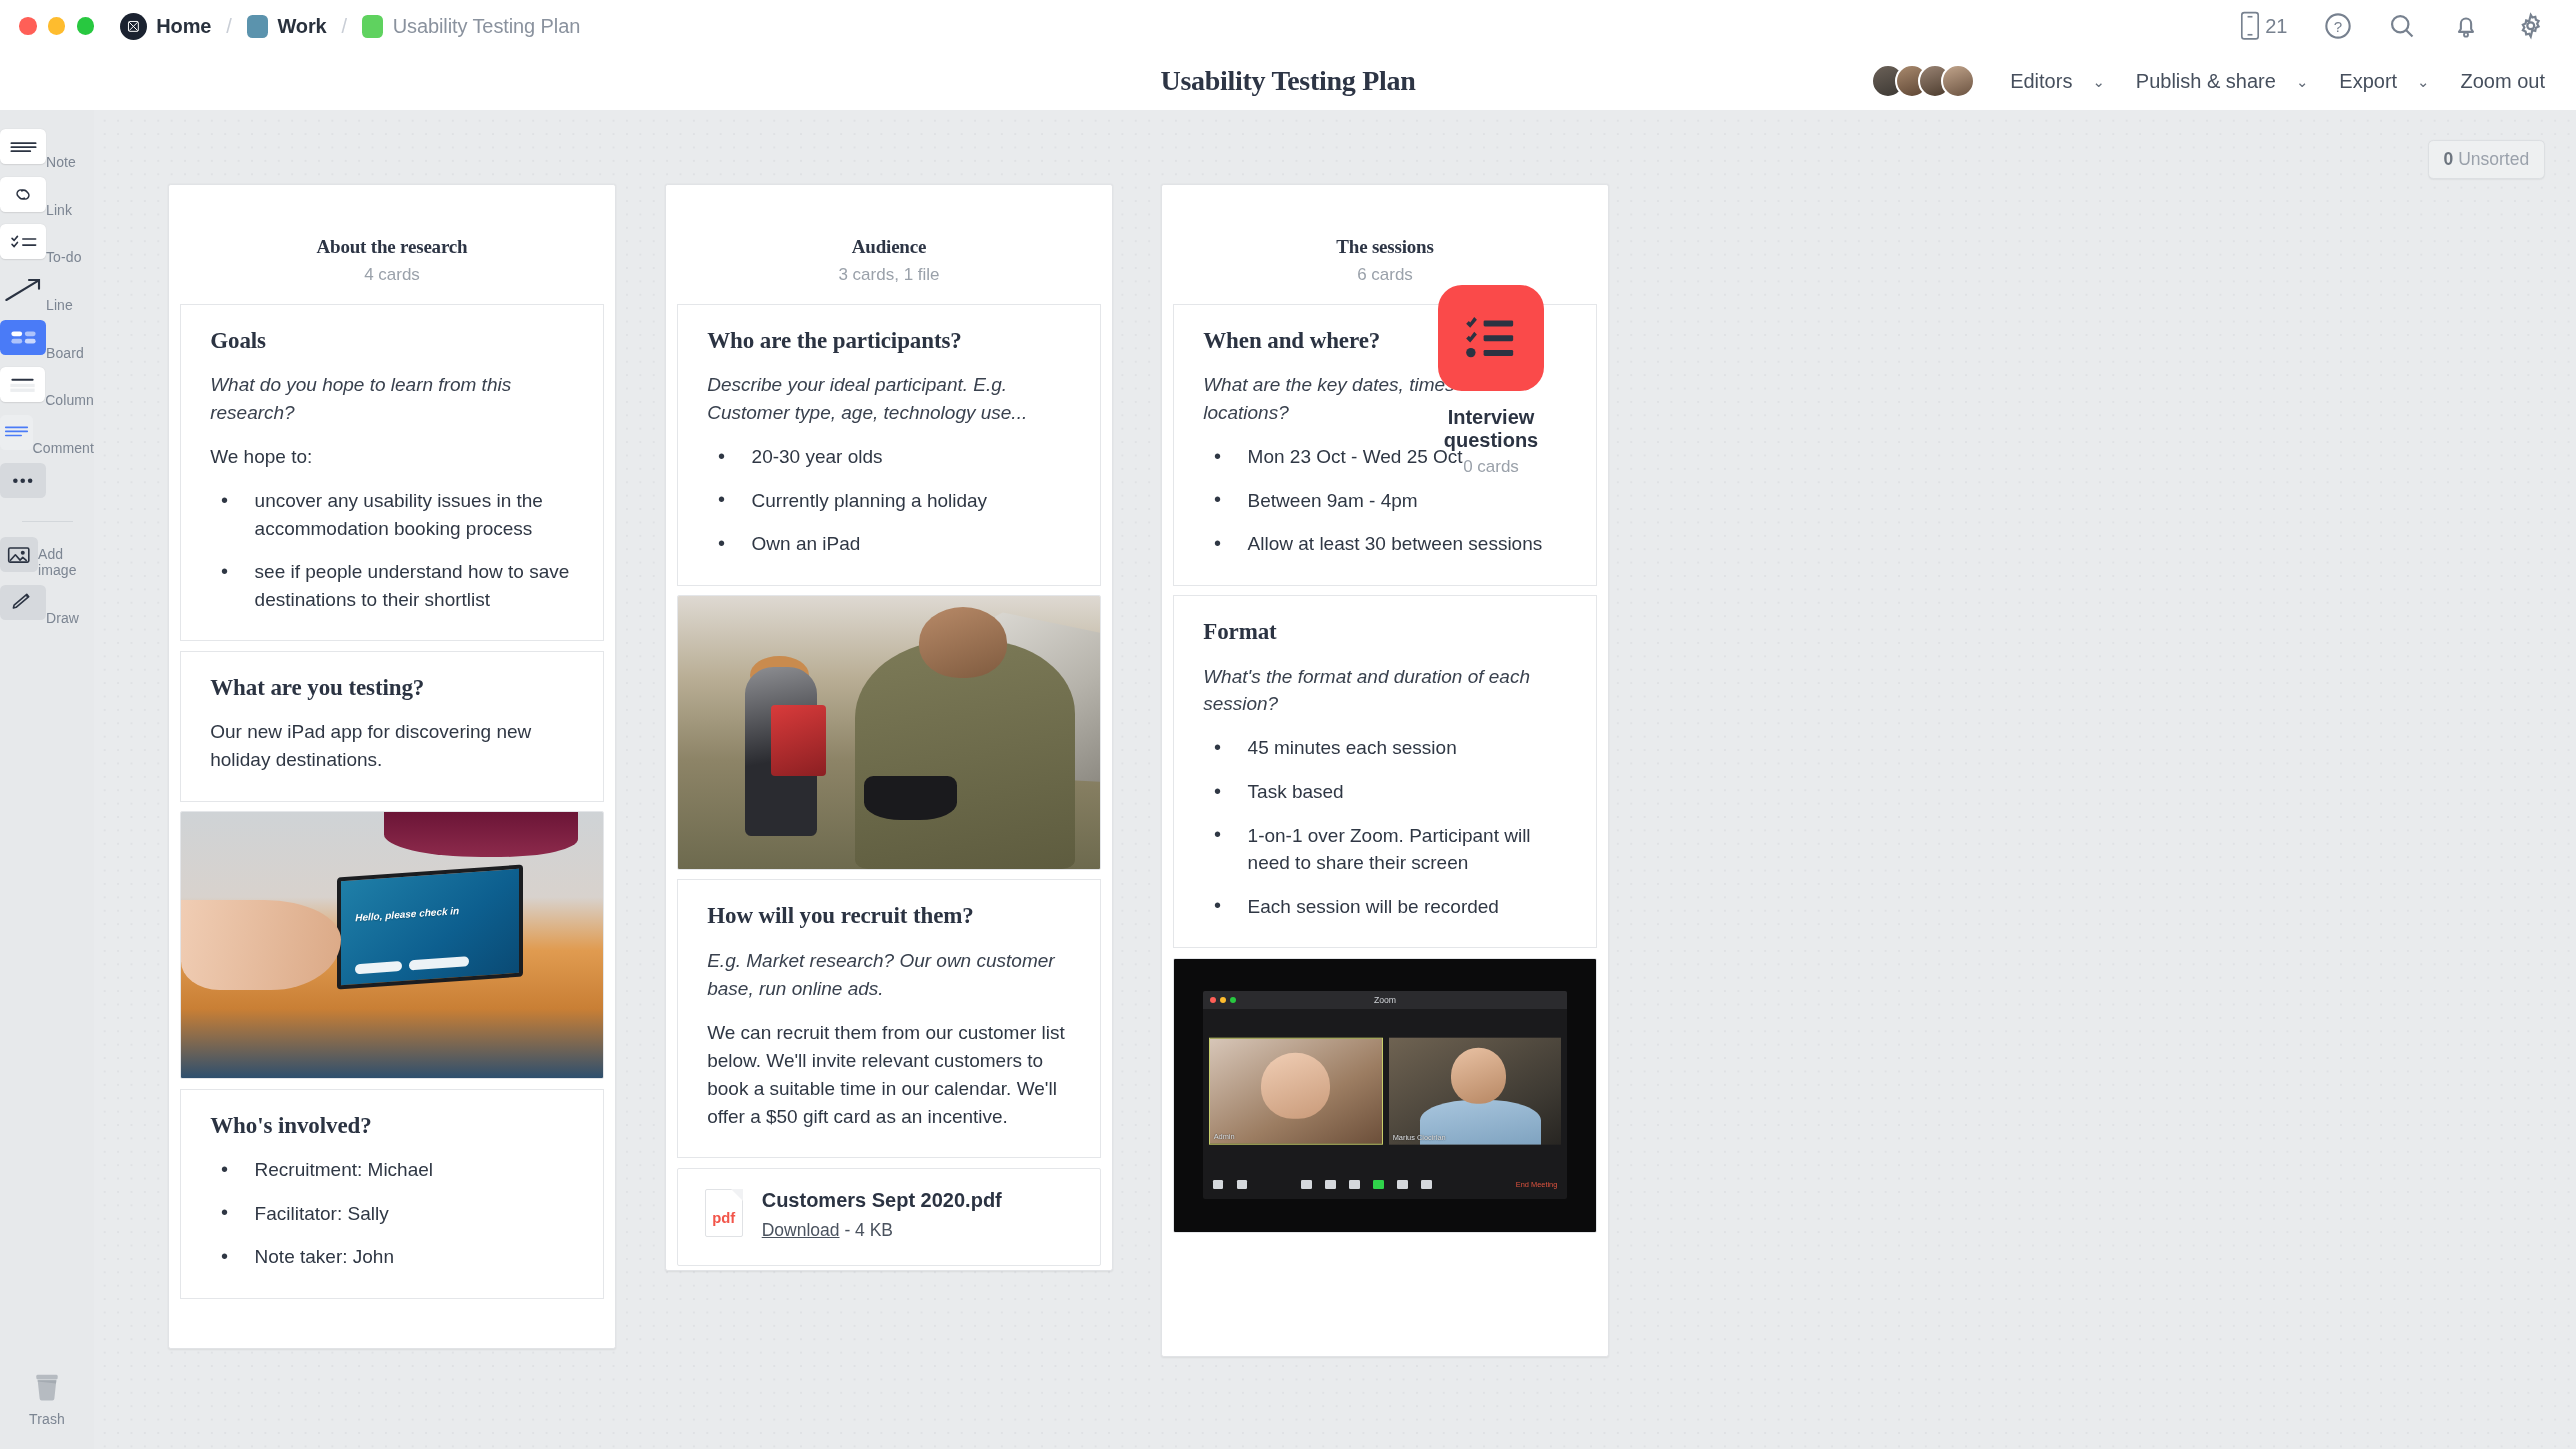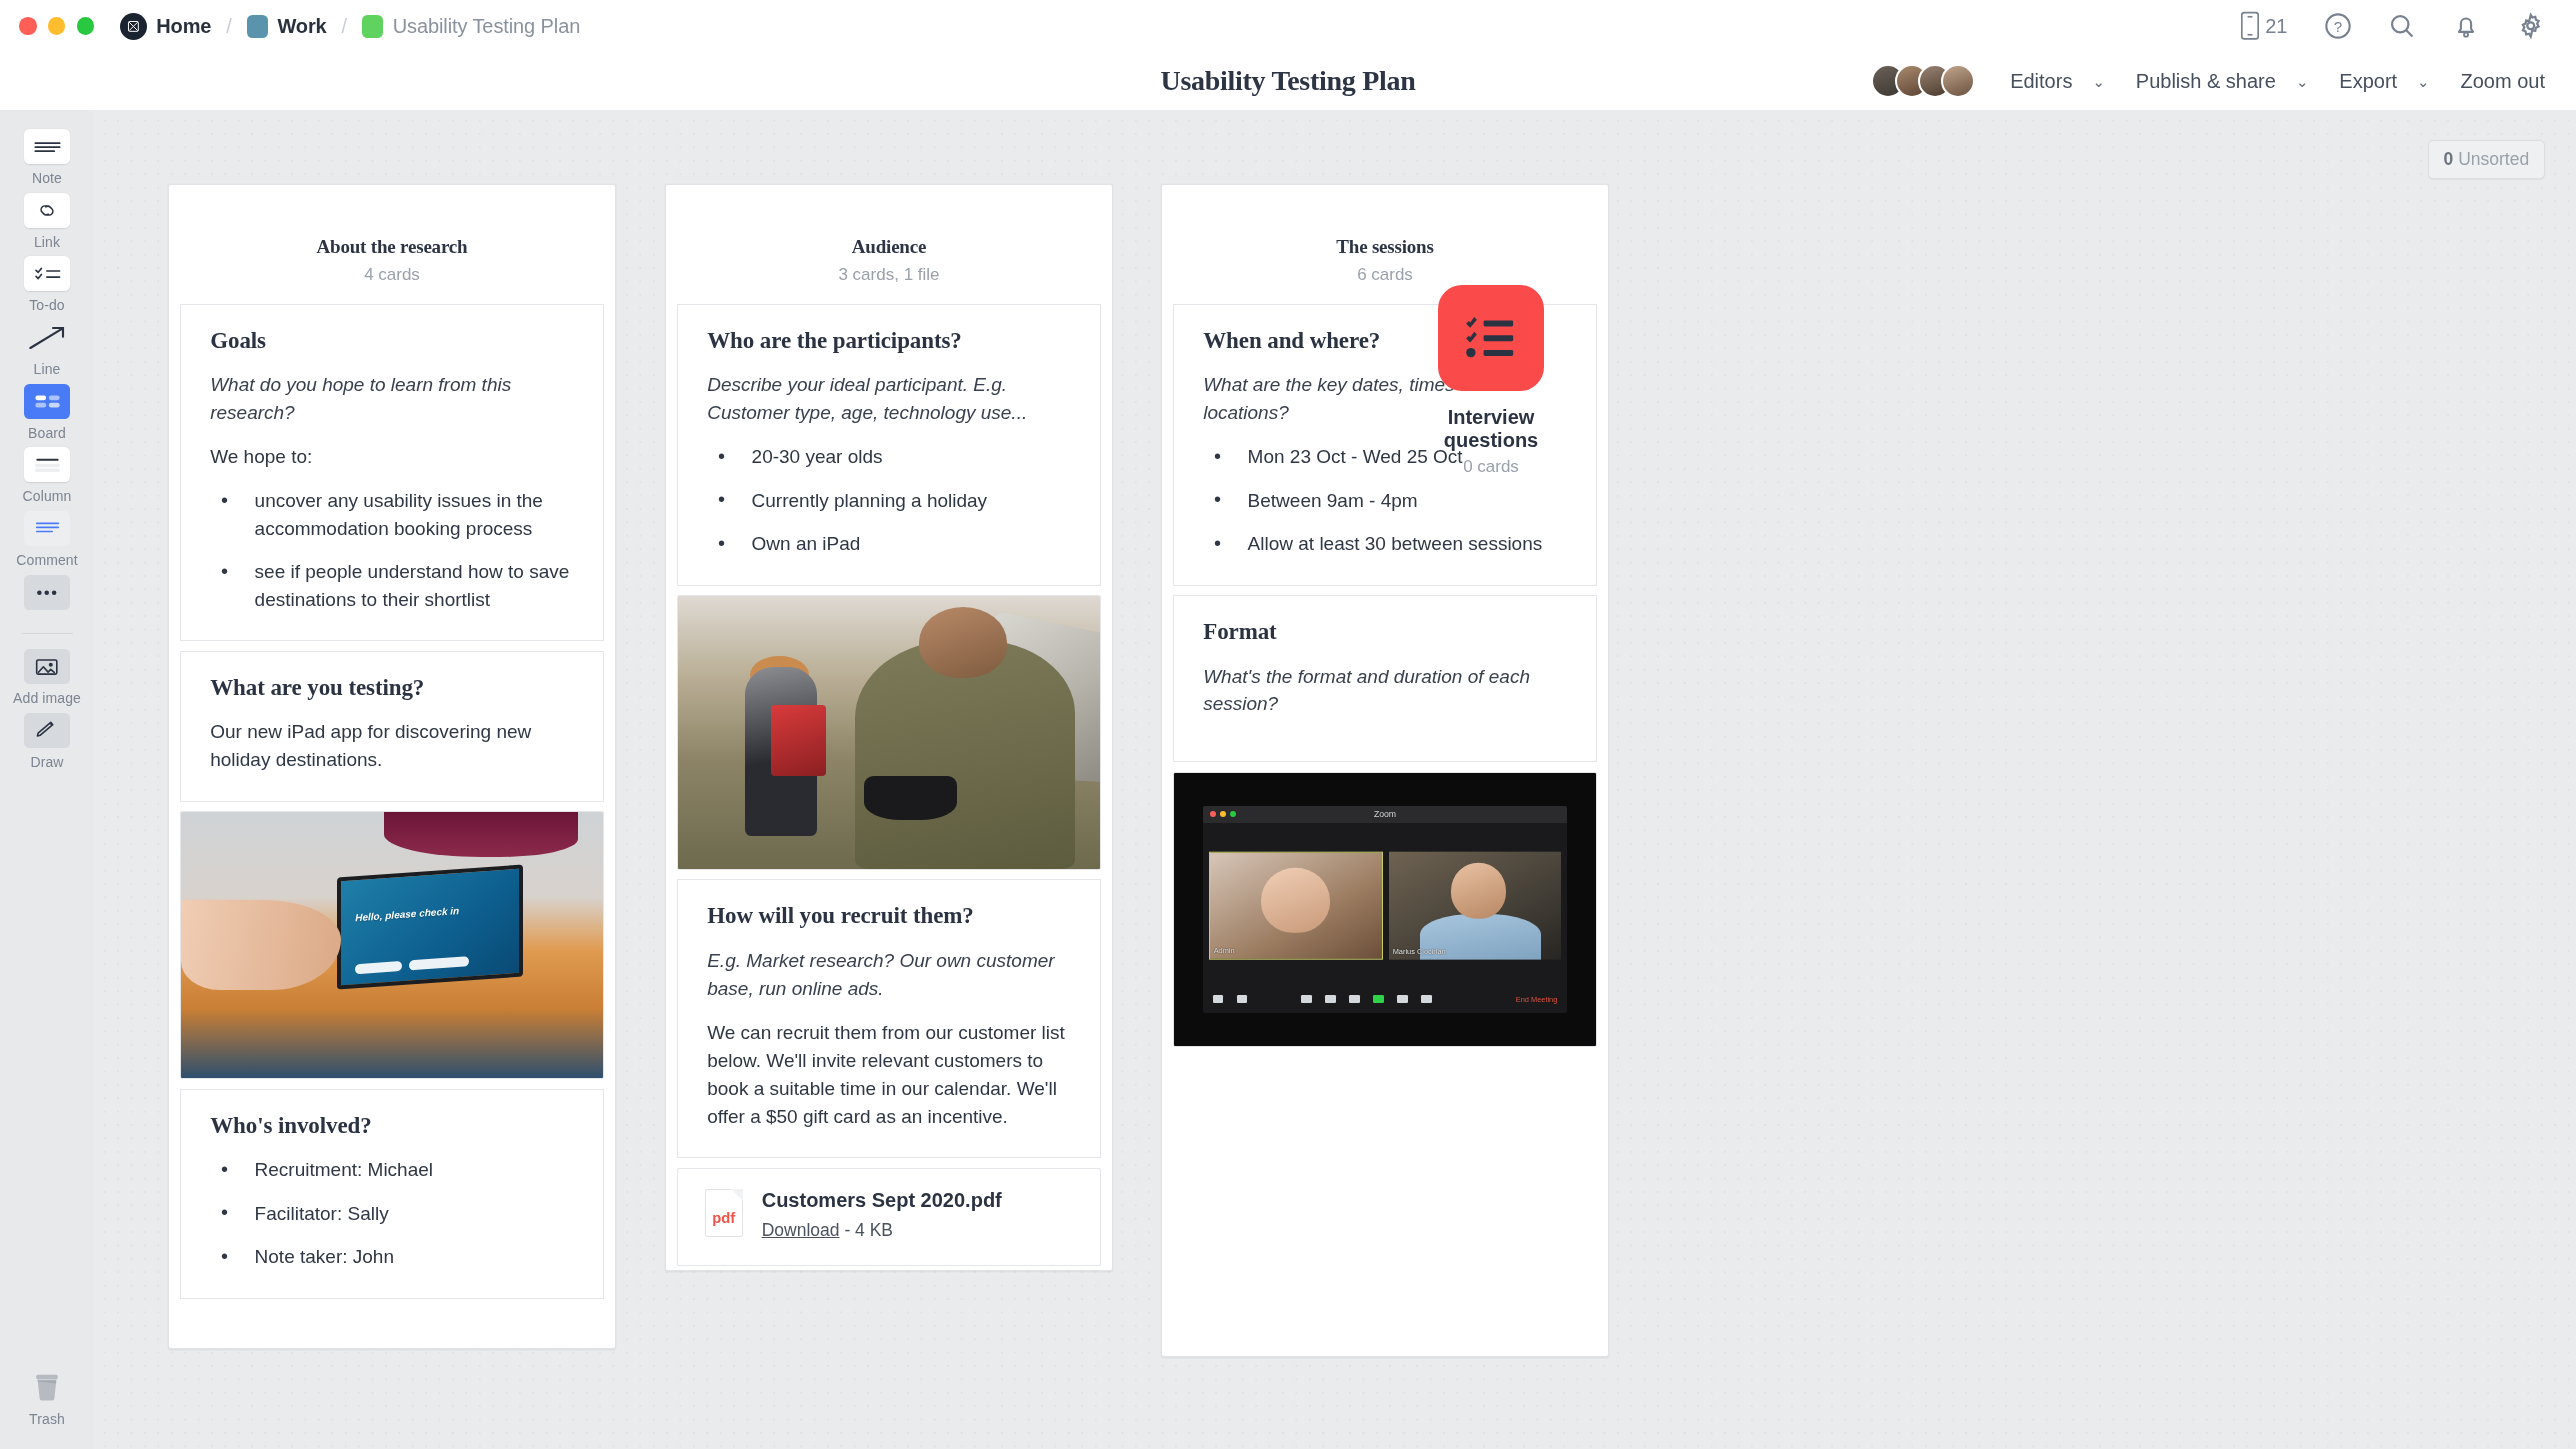--- a/index.html
+++ b/index.html
@@ -77,22 +77,22 @@
   .chev { font-size: 14.8px; color: #626b78; }
 
   
   .sidebar {
     position: absolute; left: 0; top: 110px; width: 94px; height: 1340px;
     background: #e7e9eb; z-index: 30;
     display: flex; flex-direction: column; align-items: center;
     padding-top: 19px;
   }
   .side-item {
-    width: 94px; display: flex; flex-direction: column;
-    align-items: center; margin-bottom: 6.7px; cursor: pointer;
+    width: 94px; display: flex; flex-direction: row;
+    align-items: flex-end; margin-bottom: 6.7px; cursor: pointer;
   }
   .side-glyph {
     width: 46px; height: 35px; border-radius: 5.4px;
     display: flex; align-items: center; justify-content: center;
     background: #ffffff; box-shadow: 0 0.7px 1.3px rgba(0,0,0,.10);
     margin-bottom: 6px;
   }
   .side-glyph.noBg { background: transparent; box-shadow: none; }
   .side-glyph.blue { background: #4a7bf7; box-shadow: none; }
   .side-glyph.grey { background: #d6d9dd; box-shadow: none; }
@@ -676,20 +676,26 @@
       <ul>
         <li>Mon 23 Oct - Wed 25 Oct</li>
         <li>Between 9am - 4pm</li>
         <li>Allow at least 30 between sessions</li>
       </ul>
     </div>
 
     <div class="card">
       <div class="card-title">Format</div>
       <p class="hint">What's the format and duration of each session?</p>
+      <ul>
+        <li>45 minutes each session</li>
+        <li>Task based</li>
+        <li>1-on-1 over Zoom. Participant will need to share their screen</li>
+        <li>Each session will be recorded</li>
+      </ul>
     </div>
 
     <div class="img-card tall">
       <div class="photo ph-zoom">
         <div class="zwin">
           <div class="zbar">
             <div class="zdots">
               <div class="zdot" style="background:#ff5f57"></div>
               <div class="zdot" style="background:#febc2e"></div>
               <div class="zdot" style="background:#28c840"></div>

